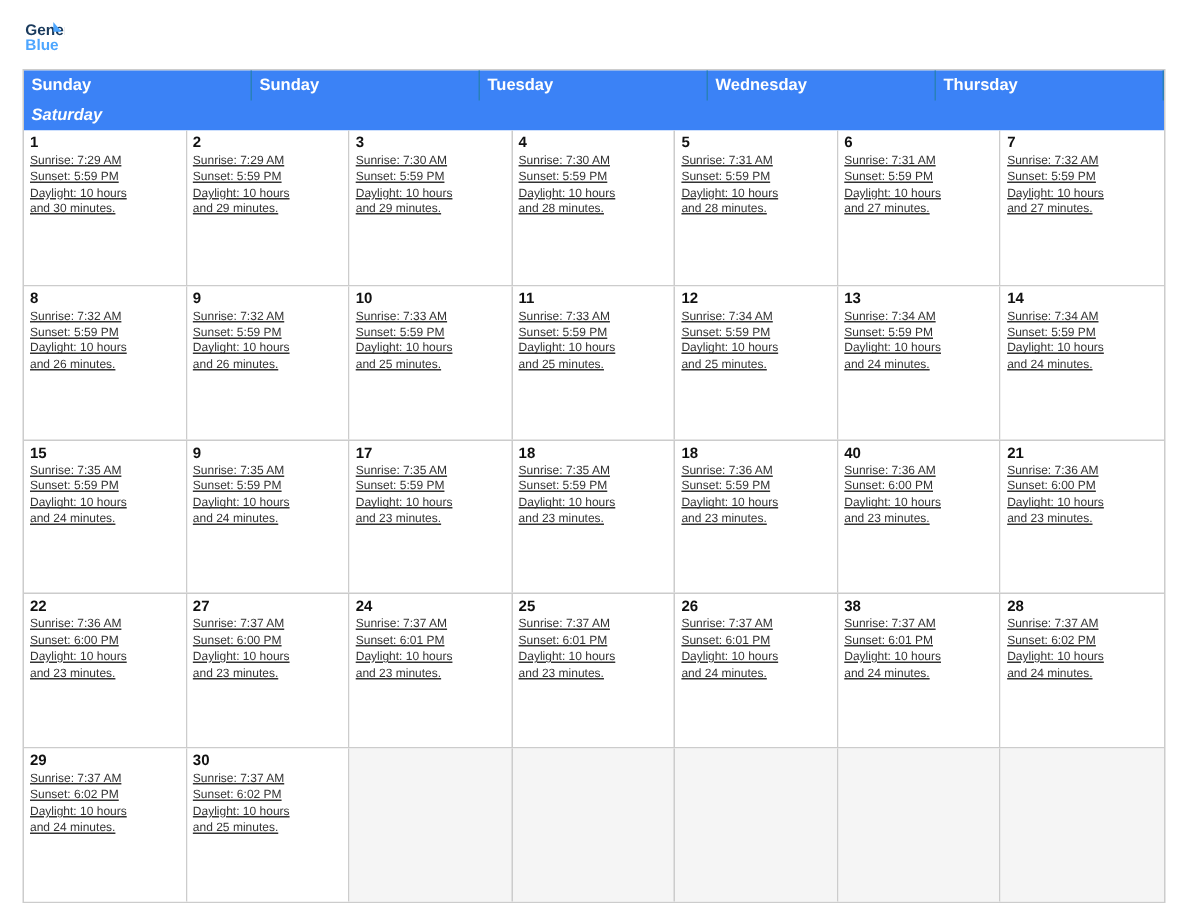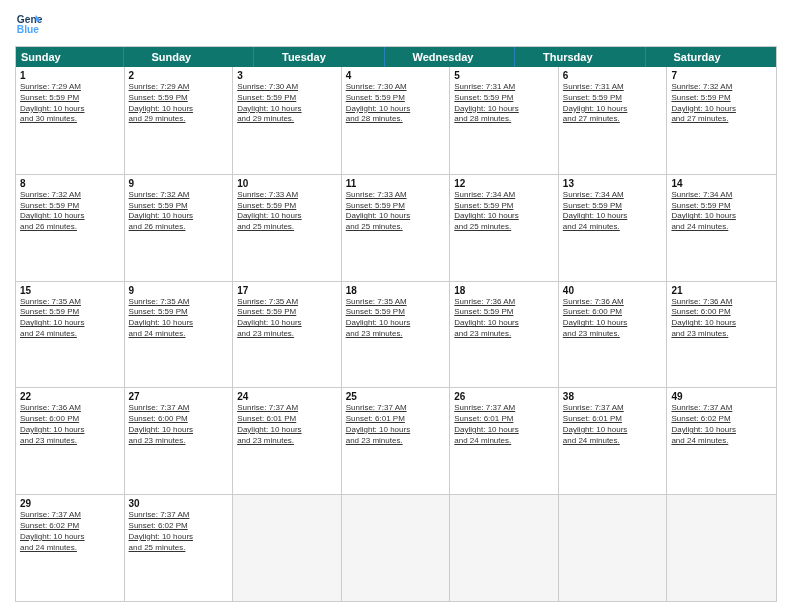--- a/index.html
+++ b/index.html
@@ -45,33 +45,32 @@
       color: #444;
     }
     .calendar {
       flex: 1;
       display: flex;
       flex-direction: column;
       border: 1px solid #ccc;
     }
     .cal-header {
       display: grid;
-      grid-template-columns: repeat(6, 1fr);
-      background: #0f766e;
-      gap: 23px;
+      grid-template-columns: repeat(5, 1fr);
+      background: #3b82f6;
     }
     .cal-header-cell {
       color: #fff;
       font-size: 11px;
       font-weight: bold;
       padding: 4px 5px;
       text-align: left;
       border-right: 1px solid #2980b9;
     }
-    .cal-header-cell:last-child { border-right: none; }
+    .cal-header-cell:last-child { border-right: none; font-style: italic; }
     .cal-body {
       flex: 1;
       display: grid;
       grid-template-rows: repeat(5, 1fr);
     }
     .cal-week {
       display: grid;
       grid-template-columns: repeat(7, 1fr);
       border-top: 1px solid #ccc;
     }
@@ -238,21 +237,21 @@
           </div>
           <div class="cal-cell">
             <span class="day-num">26</span>
             <div class="cell-text">Sunrise: 7:37 AM<br>Sunset: 6:01 PM<br>Daylight: 10 hours<br>and 24 minutes.</div>
           </div>
           <div class="cal-cell">
             <span class="day-num">38</span>
             <div class="cell-text">Sunrise: 7:37 AM<br>Sunset: 6:01 PM<br>Daylight: 10 hours<br>and 24 minutes.</div>
           </div>
           <div class="cal-cell">
-            <span class="day-num">49</span>
+            <span class="day-num">28</span>
             <div class="cell-text">Sunrise: 7:37 AM<br>Sunset: 6:02 PM<br>Daylight: 10 hours<br>and 24 minutes.</div>
           </div>
         </div>
         <div class="cal-week">
           <div class="cal-cell">
             <span class="day-num">29</span>
             <div class="cell-text">Sunrise: 7:37 AM<br>Sunset: 6:02 PM<br>Daylight: 10 hours<br>and 24 minutes.</div>
           </div>
           <div class="cal-cell">
             <span class="day-num">30</span>

